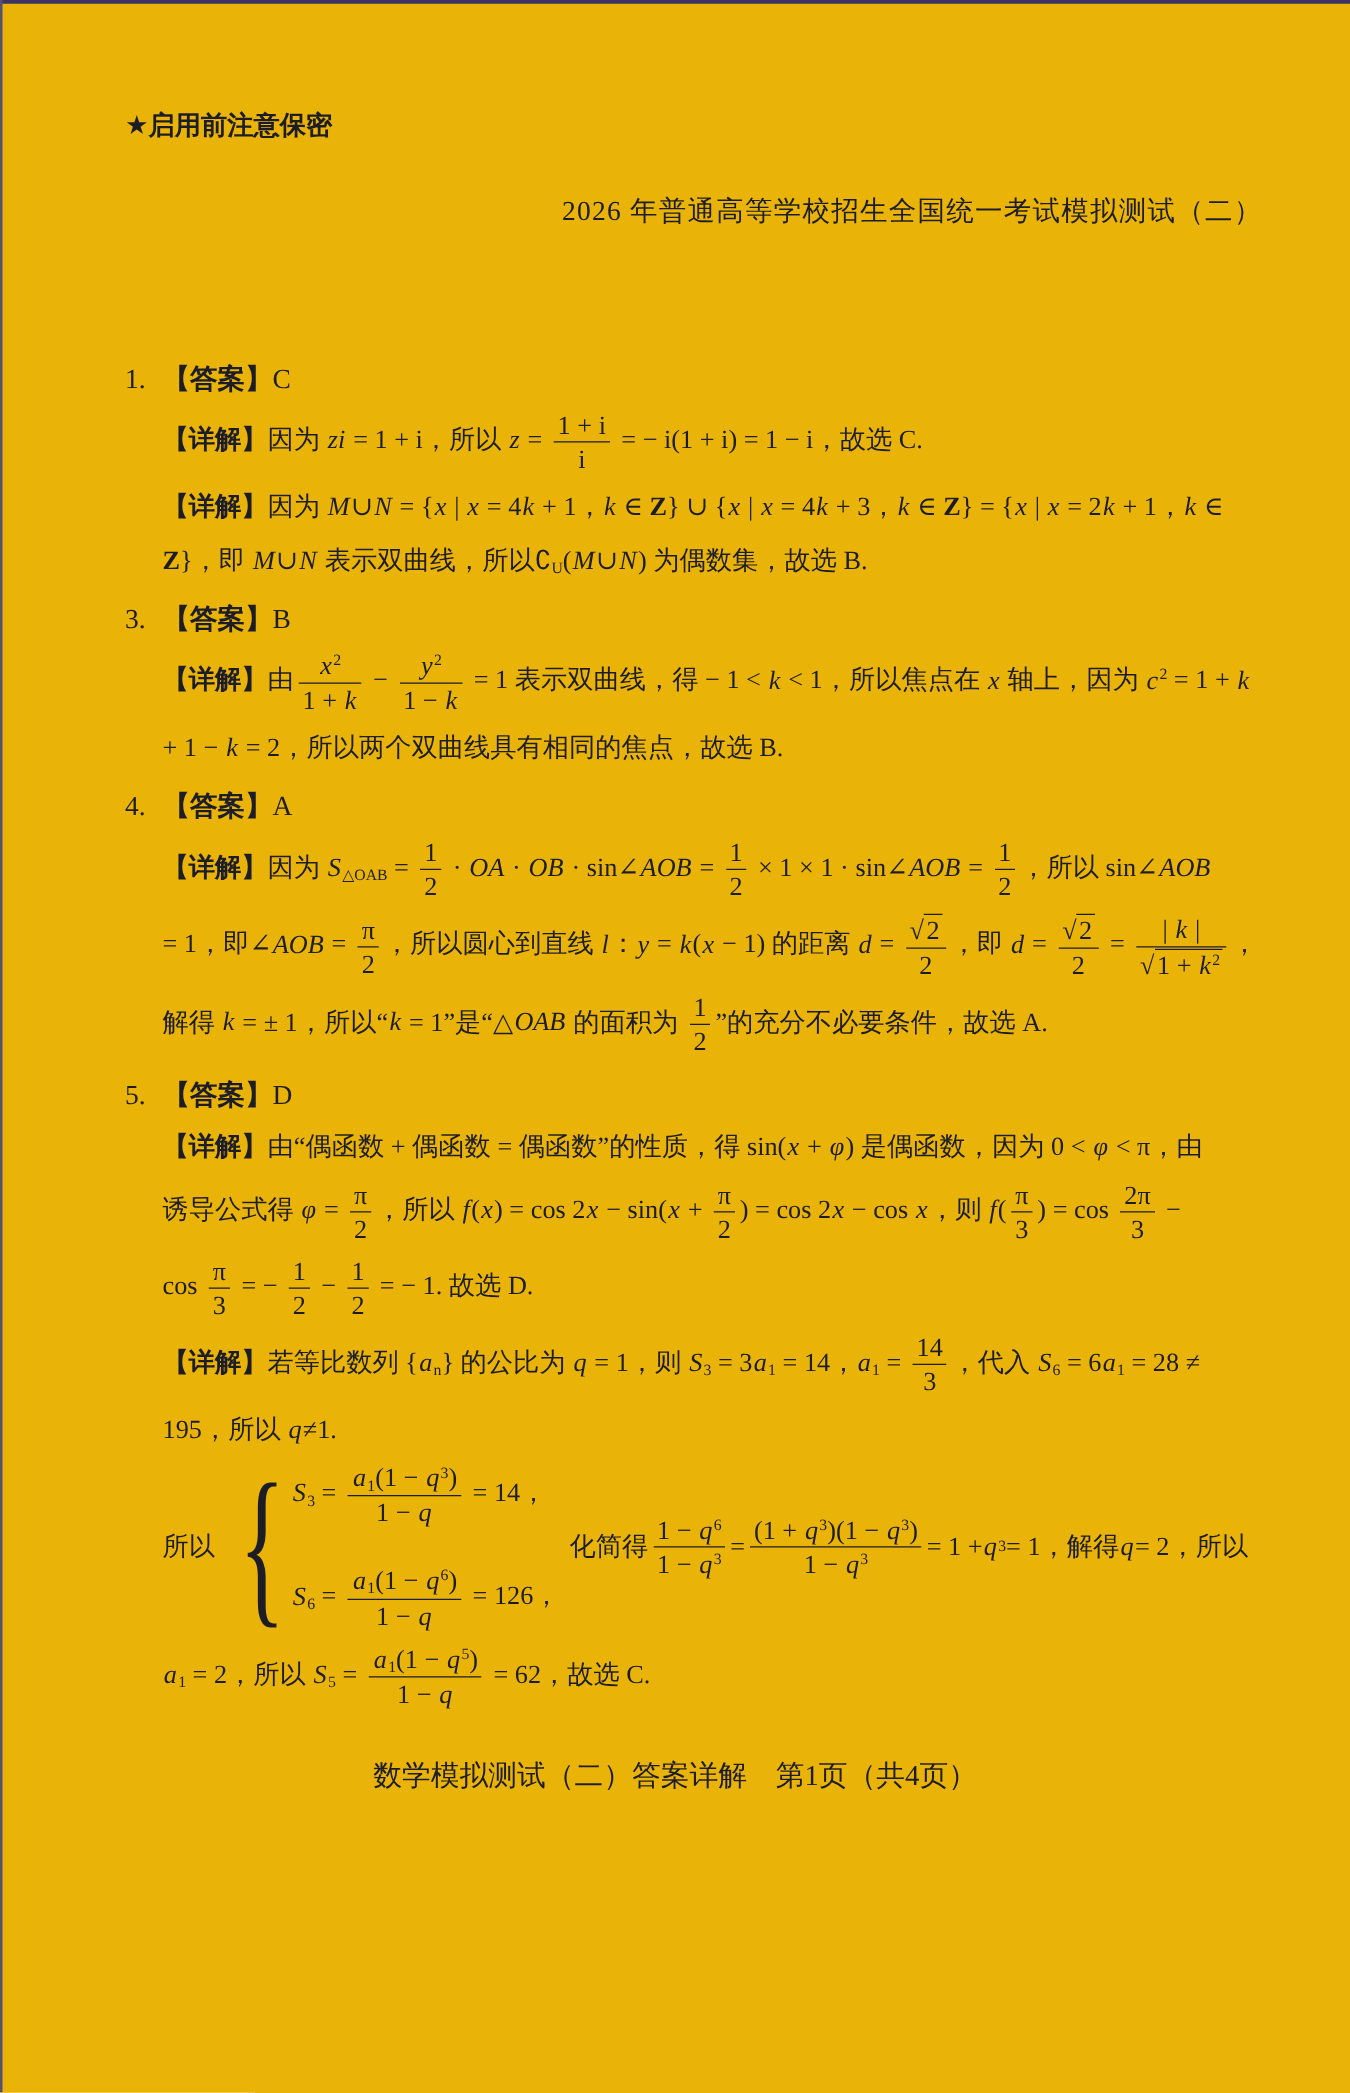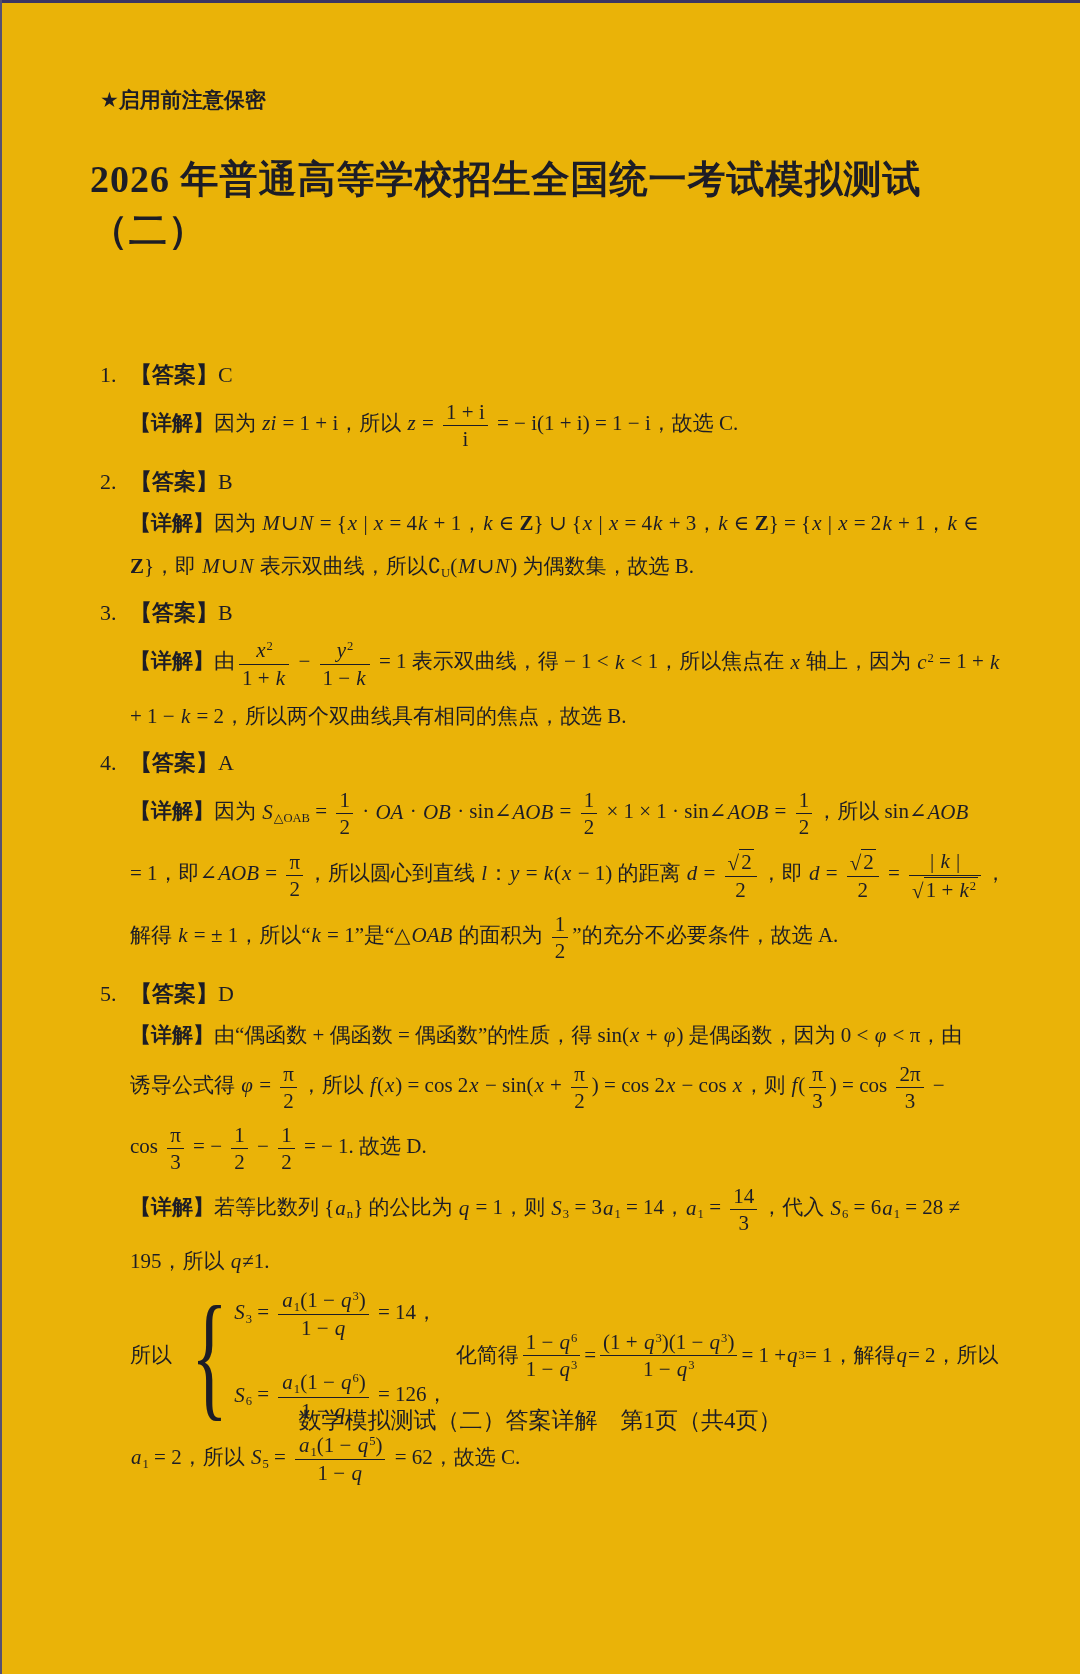--- a/index.html
+++ b/index.html
@@ -11,22 +11,22 @@
   }
   .edge-top { position:absolute; top:0; left:0; right:0; height:3px; background:#3c3563; }
   .edge-left { position:absolute; top:0; left:0; bottom:0; width:2px; background:#565071; }
 
   .notice {
     margin:86px 0 0 100px;
     font-family:"Liberation Sans","DejaVu Sans",sans-serif;
     font-weight:700; font-size:21px;
   }
   .title {
-    margin:40px 70px 0 90px; text-align:left;
-    font-size:38px; font-weight:700; letter-spacing:1px;
+    margin:40px 70px 0 90px; text-align:right;
+    font-size:22px; font-weight:400; letter-spacing:1px;
   }
   .questions { margin:104px 55px 0 100px; }
 
   .q-head { font-size:22px; margin:16px 0 4px; }
   .q-no  { display:inline-block; width:30px; }
   .q-ans-label { font-weight:700; }
   .q-body { margin-left:30px; }
 
   .math-line { margin:10px 0; line-height:1.55; white-space:nowrap; }
   .math-line--flex { display:flex; align-items:center; }
@@ -69,21 +69,20 @@
   <h1 class="title">2026 年普通高等学校招生全国统一考试模拟测试（二）</h1>
 
   <div class="questions">
       <div class="q">
         <div class="q-head"><span class="q-no">1.</span><span class="q-ans-label">【答案】</span><span class="q-ans-value">C</span></div>
         <div class="q-body">
           <div class="math-line"><span class="tk-b">【详解】</span><span class="tk-t">因为 </span><span class="tk-v">zi</span><span class="tk-t"> = 1 + i，所以 </span><span class="tk-v">z</span><span class="tk-t"> = </span><span class="frac"><span class="fr-n"><span class="tk-t">1 + i</span></span><span class="fr-d"><span class="tk-t">i</span></span></span><span class="tk-t"> = − i(1 + i) = 1 − i，故选 C.</span></div>
         </div>
       </div>
       <div class="q">
-        <div class="q-head"><span class="q-no">2.</span><span class="q-ans-label">【答案】</span><span class="q-ans-value">B</span></div>
         <div class="q-body">
           <div class="math-line"><span class="tk-b">【详解】</span><span class="tk-t">因为 </span><span class="tk-v">M</span><span class="tk-t">∪</span><span class="tk-v">N</span><span class="tk-t"> = {</span><span class="tk-v">x</span><span class="tk-t"> | </span><span class="tk-v">x</span><span class="tk-t"> = 4</span><span class="tk-v">k</span><span class="tk-t"> + 1，</span><span class="tk-v">k</span><span class="tk-t"> ∈ </span><span class="tk-b">Z</span><span class="tk-t">} ∪ {</span><span class="tk-v">x</span><span class="tk-t"> | </span><span class="tk-v">x</span><span class="tk-t"> = 4</span><span class="tk-v">k</span><span class="tk-t"> + 3，</span><span class="tk-v">k</span><span class="tk-t"> ∈ </span><span class="tk-b">Z</span><span class="tk-t">} = {</span><span class="tk-v">x</span><span class="tk-t"> | </span><span class="tk-v">x</span><span class="tk-t"> = 2</span><span class="tk-v">k</span><span class="tk-t"> + 1，</span><span class="tk-v">k</span><span class="tk-t"> ∈</span></div>
           <div class="math-line"><span class="tk-b">Z</span><span class="tk-t">}，即 </span><span class="tk-v">M</span><span class="tk-t">∪</span><span class="tk-v">N</span><span class="tk-t"> 表示双曲线，所以∁</span><sub class="tk-sub">U</sub><span class="tk-t">(</span><span class="tk-v">M</span><span class="tk-t">∪</span><span class="tk-v">N</span><span class="tk-t">) 为偶数集，故选 B.</span></div>
         </div>
       </div>
       <div class="q">
         <div class="q-head"><span class="q-no">3.</span><span class="q-ans-label">【答案】</span><span class="q-ans-value">B</span></div>
         <div class="q-body">
           <div class="math-line"><span class="tk-b">【详解】</span><span class="tk-t">由</span><span class="frac"><span class="fr-n"><span class="tk-v">x</span><sup class="tk-sup">2</sup></span><span class="fr-d"><span class="tk-t">1 + </span><span class="tk-v">k</span></span></span><span class="tk-t"> − </span><span class="frac"><span class="fr-n"><span class="tk-v">y</span><sup class="tk-sup">2</sup></span><span class="fr-d"><span class="tk-t">1 − </span><span class="tk-v">k</span></span></span><span class="tk-t"> = 1 表示双曲线，得 − 1 &lt; </span><span class="tk-v">k</span><span class="tk-t"> &lt; 1，所以焦点在 </span><span class="tk-v">x</span><span class="tk-t"> 轴上，因为 </span><span class="tk-v">c</span><sup class="tk-sup">2</sup><span class="tk-t"> = 1 + </span><span class="tk-v">k</span></div>
           <div class="math-line"><span class="tk-t">+ 1 − </span><span class="tk-v">k</span><span class="tk-t"> = 2，所以两个双曲线具有相同的焦点，故选 B.</span></div>

